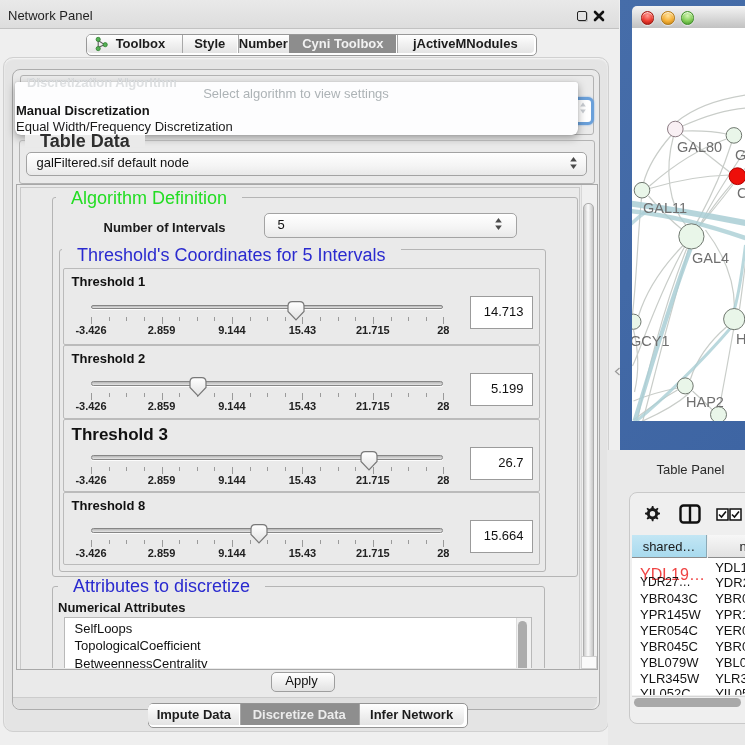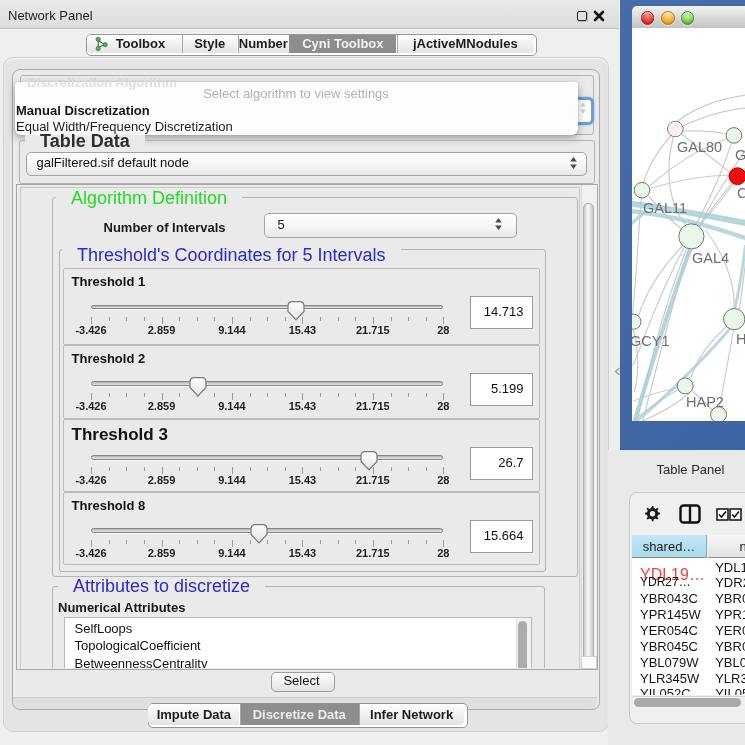--- a/index.html
+++ b/index.html
@@ -253,21 +253,21 @@
 <div class="t" style="left:58px;top:599.5px;font-size:13px;font-weight:bold;color:#151515;">Numerical Attributes</div>
 <div class="ab" style="left:63.5px;top:617px;width:466px;height:100px;background:#fff;border:1px solid #B9B9B9;"></div>
 <div class="t" style="left:74.5px;top:620.5px;font-size:13px;color:#111;">SelfLoops</div>
 <div class="t" style="left:74.5px;top:638px;font-size:13px;color:#111;">TopologicalCoefficient</div>
 <div class="t" style="left:74.5px;top:655.5px;font-size:13px;color:#111;">BetweennessCentrality</div>
 <div class="ab" style="left:515.5px;top:617.5px;width:14px;height:99px;background:#F1F1F1;border-left:1px solid #DDD;"></div>
 <div class="ab" style="left:518.3px;top:620.5px;width:8.7px;height:95px;border-radius:4.5px;background:#ACACAC;"></div>
 </div>
   </div>
 <div class="ab" style="left:270.5px;top:671.5px;width:62px;height:18.5px;border:1px solid #9E9E9E;border-radius:5px;background:linear-gradient(#FFFFFF,#EFEFEF 55%,#E2E2E2);"></div>
-<div class="t" style="left:301.5px;top:671.5px;height:18.5px;line-height:18.5px;transform:translateX(-50%);font-size:13px;color:#111;">Select</div>
+<div class="t" style="left:301.5px;top:671.5px;height:18.5px;line-height:18.5px;transform:translateX(-50%);font-size:13px;color:#111;">Apply</div>
 <div class="ab" style="left:147.5px;top:702.7px;width:318px;height:23.1px;border:1px solid #949494;border-radius:5px;background:#fff;"></div>
 <div class="ab" style="left:148.3px;top:703.5px;width:91.19999999999999px;height:21.5px;background:linear-gradient(#FFFFFF,#F2F2F2 45%,#E3E3E3);border-radius:4.5px 0 0 4.5px;"></div>
 <div class="t" style="left:193.9px;top:703.5px;height:21.5px;line-height:21.5px;transform:translateX(-50%);font-size:13px;font-weight:bold;color:#1C1C1C;">Impute Data</div>
 <div class="ab" style="left:239.5px;top:703.5px;width:119.5px;height:21.5px;background:#8E8E8E;border-radius:0;"></div>
 <div class="t" style="left:299.25px;top:703.5px;height:21.5px;line-height:21.5px;transform:translateX(-50%);font-size:13px;font-weight:bold;color:#ECECEC;">Discretize Data</div>
 <div class="ab" style="left:359px;top:703.5px;width:105.19999999999999px;height:21.5px;background:linear-gradient(#FFFFFF,#F2F2F2 45%,#E3E3E3);border-radius:0 4.5px 4.5px 0;"></div>
 <div class="t" style="left:411.6px;top:703.5px;height:21.5px;line-height:21.5px;transform:translateX(-50%);font-size:13px;font-weight:bold;color:#1C1C1C;">Infer Network</div>
 <div class="ab" style="left:239.5px;top:703.5px;width:1px;height:21.5px;background:#A8A8A8;"></div>
 <div class="ab" style="left:359px;top:703.5px;width:1px;height:21.5px;background:#A8A8A8;"></div>
 <svg class="ab" style="left:614px;top:367px;" width="7" height="9" viewBox="0 0 7 9">

